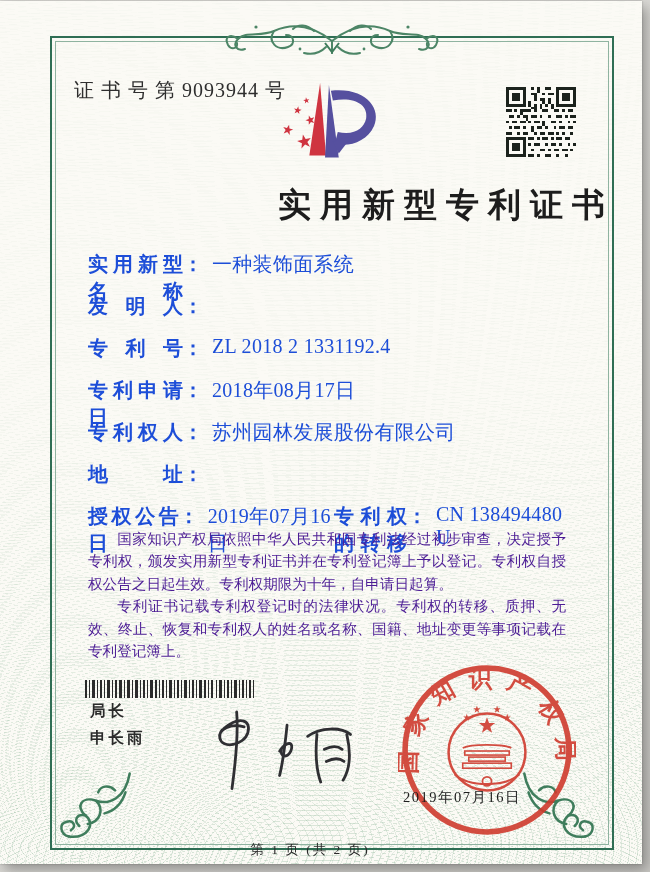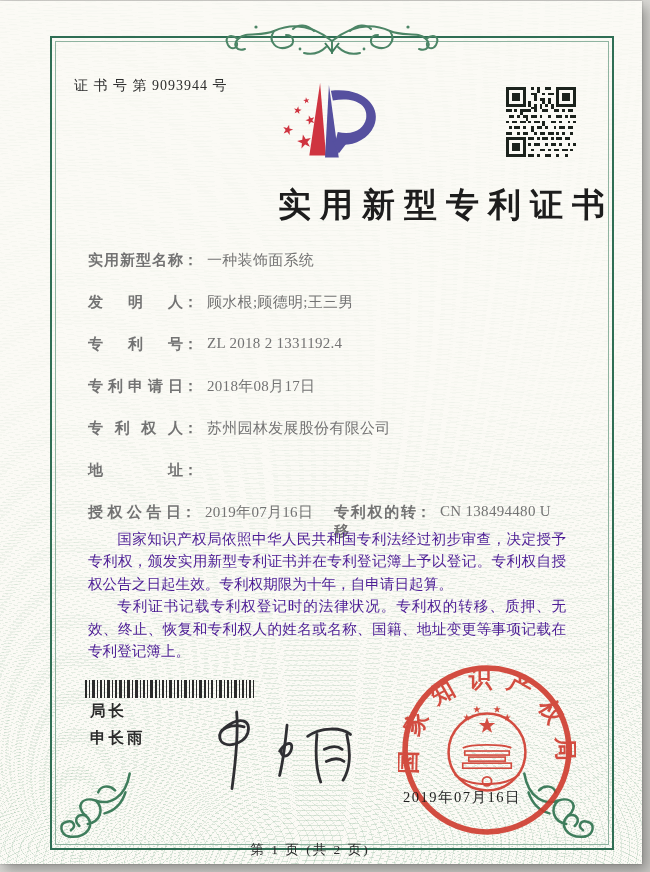--- a/index.html
+++ b/index.html
@@ -12,26 +12,26 @@
   .guilloche { position:absolute; inset:0; pointer-events:none;
     background:
       repeating-radial-gradient(ellipse 420px 150px at 50% 108%, rgba(120,170,135,.28) 0 1px, transparent 1px 7px),
       repeating-radial-gradient(ellipse 520px 190px at 12% 98%, rgba(120,170,135,.20) 0 1px, transparent 1px 8px),
       repeating-radial-gradient(ellipse 480px 170px at 88% 101%, rgba(120,170,135,.16) 0 1px, transparent 1px 9px);
     -webkit-mask:linear-gradient(180deg, rgba(0,0,0,.10) 0%, rgba(0,0,0,.16) 45%, rgba(0,0,0,.55) 72%, #000 100%);
             mask:linear-gradient(180deg, rgba(0,0,0,.10) 0%, rgba(0,0,0,.16) 45%, rgba(0,0,0,.55) 72%, #000 100%);
   }
   .frame { position:absolute; left:50px; top:35px; width:564px; height:814px; border:2px solid #2f6e54; }
   .frame-inner { position:absolute; inset:3px; border:1px solid #8fb3a0; }
-  .cert-no { position:absolute; left:74px; top:76px; font-size:14px; color:#2e2e2e; letter-spacing:1px; }
+  .cert-no { position:absolute; left:74px; top:76px; font-size:20px; color:#2e2e2e; letter-spacing:1px; }
   .logo { position:absolute; left:262px; top:78px; }
   .qr { position:absolute; left:506px; top:86px; }
   .title { position:absolute; left:50px; top:182px; width:564px; text-align:right;
            font-size:33px; font-weight:bold; color:#1d1d1d; letter-spacing:9px; text-indent:9px; }
-  .fields { position:absolute; left:88px; top:250px; width:478px; font-size:15px; color:#737373; }
+  .fields { position:absolute; left:88px; top:250px; width:478px; font-size:20px; color:#1d4ed8; }
   .frow { height:42px; display:flex; align-items:flex-start; }
   .flabel { display:inline-block; width:95px; font-weight:bold; text-align:justify; text-align-last:justify; }
   .colon { font-weight:bold; margin-right:9px; }
   .fvalue { letter-spacing:.3px; }
   .grant-first { display:flex; width:246px; }
   .grant-first .fvalue { width:132px; }
   .flabel2 { display:inline-block; width:82px; font-weight:bold; text-align:justify; text-align-last:justify; }
   .bodytext { position:absolute; left:88px; top:527px; width:478px; font-size:14.6px; line-height:22.4px;
               color:#4c1d95; text-align:justify; }
   .bodytext p { text-indent:2em; }
@@ -151,21 +151,20 @@
 
     <div class="fields">
       <div class="frow">
         <span class="flabel">实用新型名称</span>
           <span class="colon">：</span>
         <span class="fvalue">一种装饰面系统</span>
       </div>
       <div class="frow">
         <span class="flabel">发明人</span>
           <span class="colon">：</span>
-        <span class="fvalue">顾水根;顾德明;王三男</span>
       </div>
       <div class="frow">
         <span class="flabel">专利号</span>
           <span class="colon">：</span>
         <span class="fvalue">ZL 2018 2 1331192.4</span>
       </div>
       <div class="frow">
         <span class="flabel">专利申请日</span>
           <span class="colon">：</span>
         <span class="fvalue">2018年08月17日</span>

